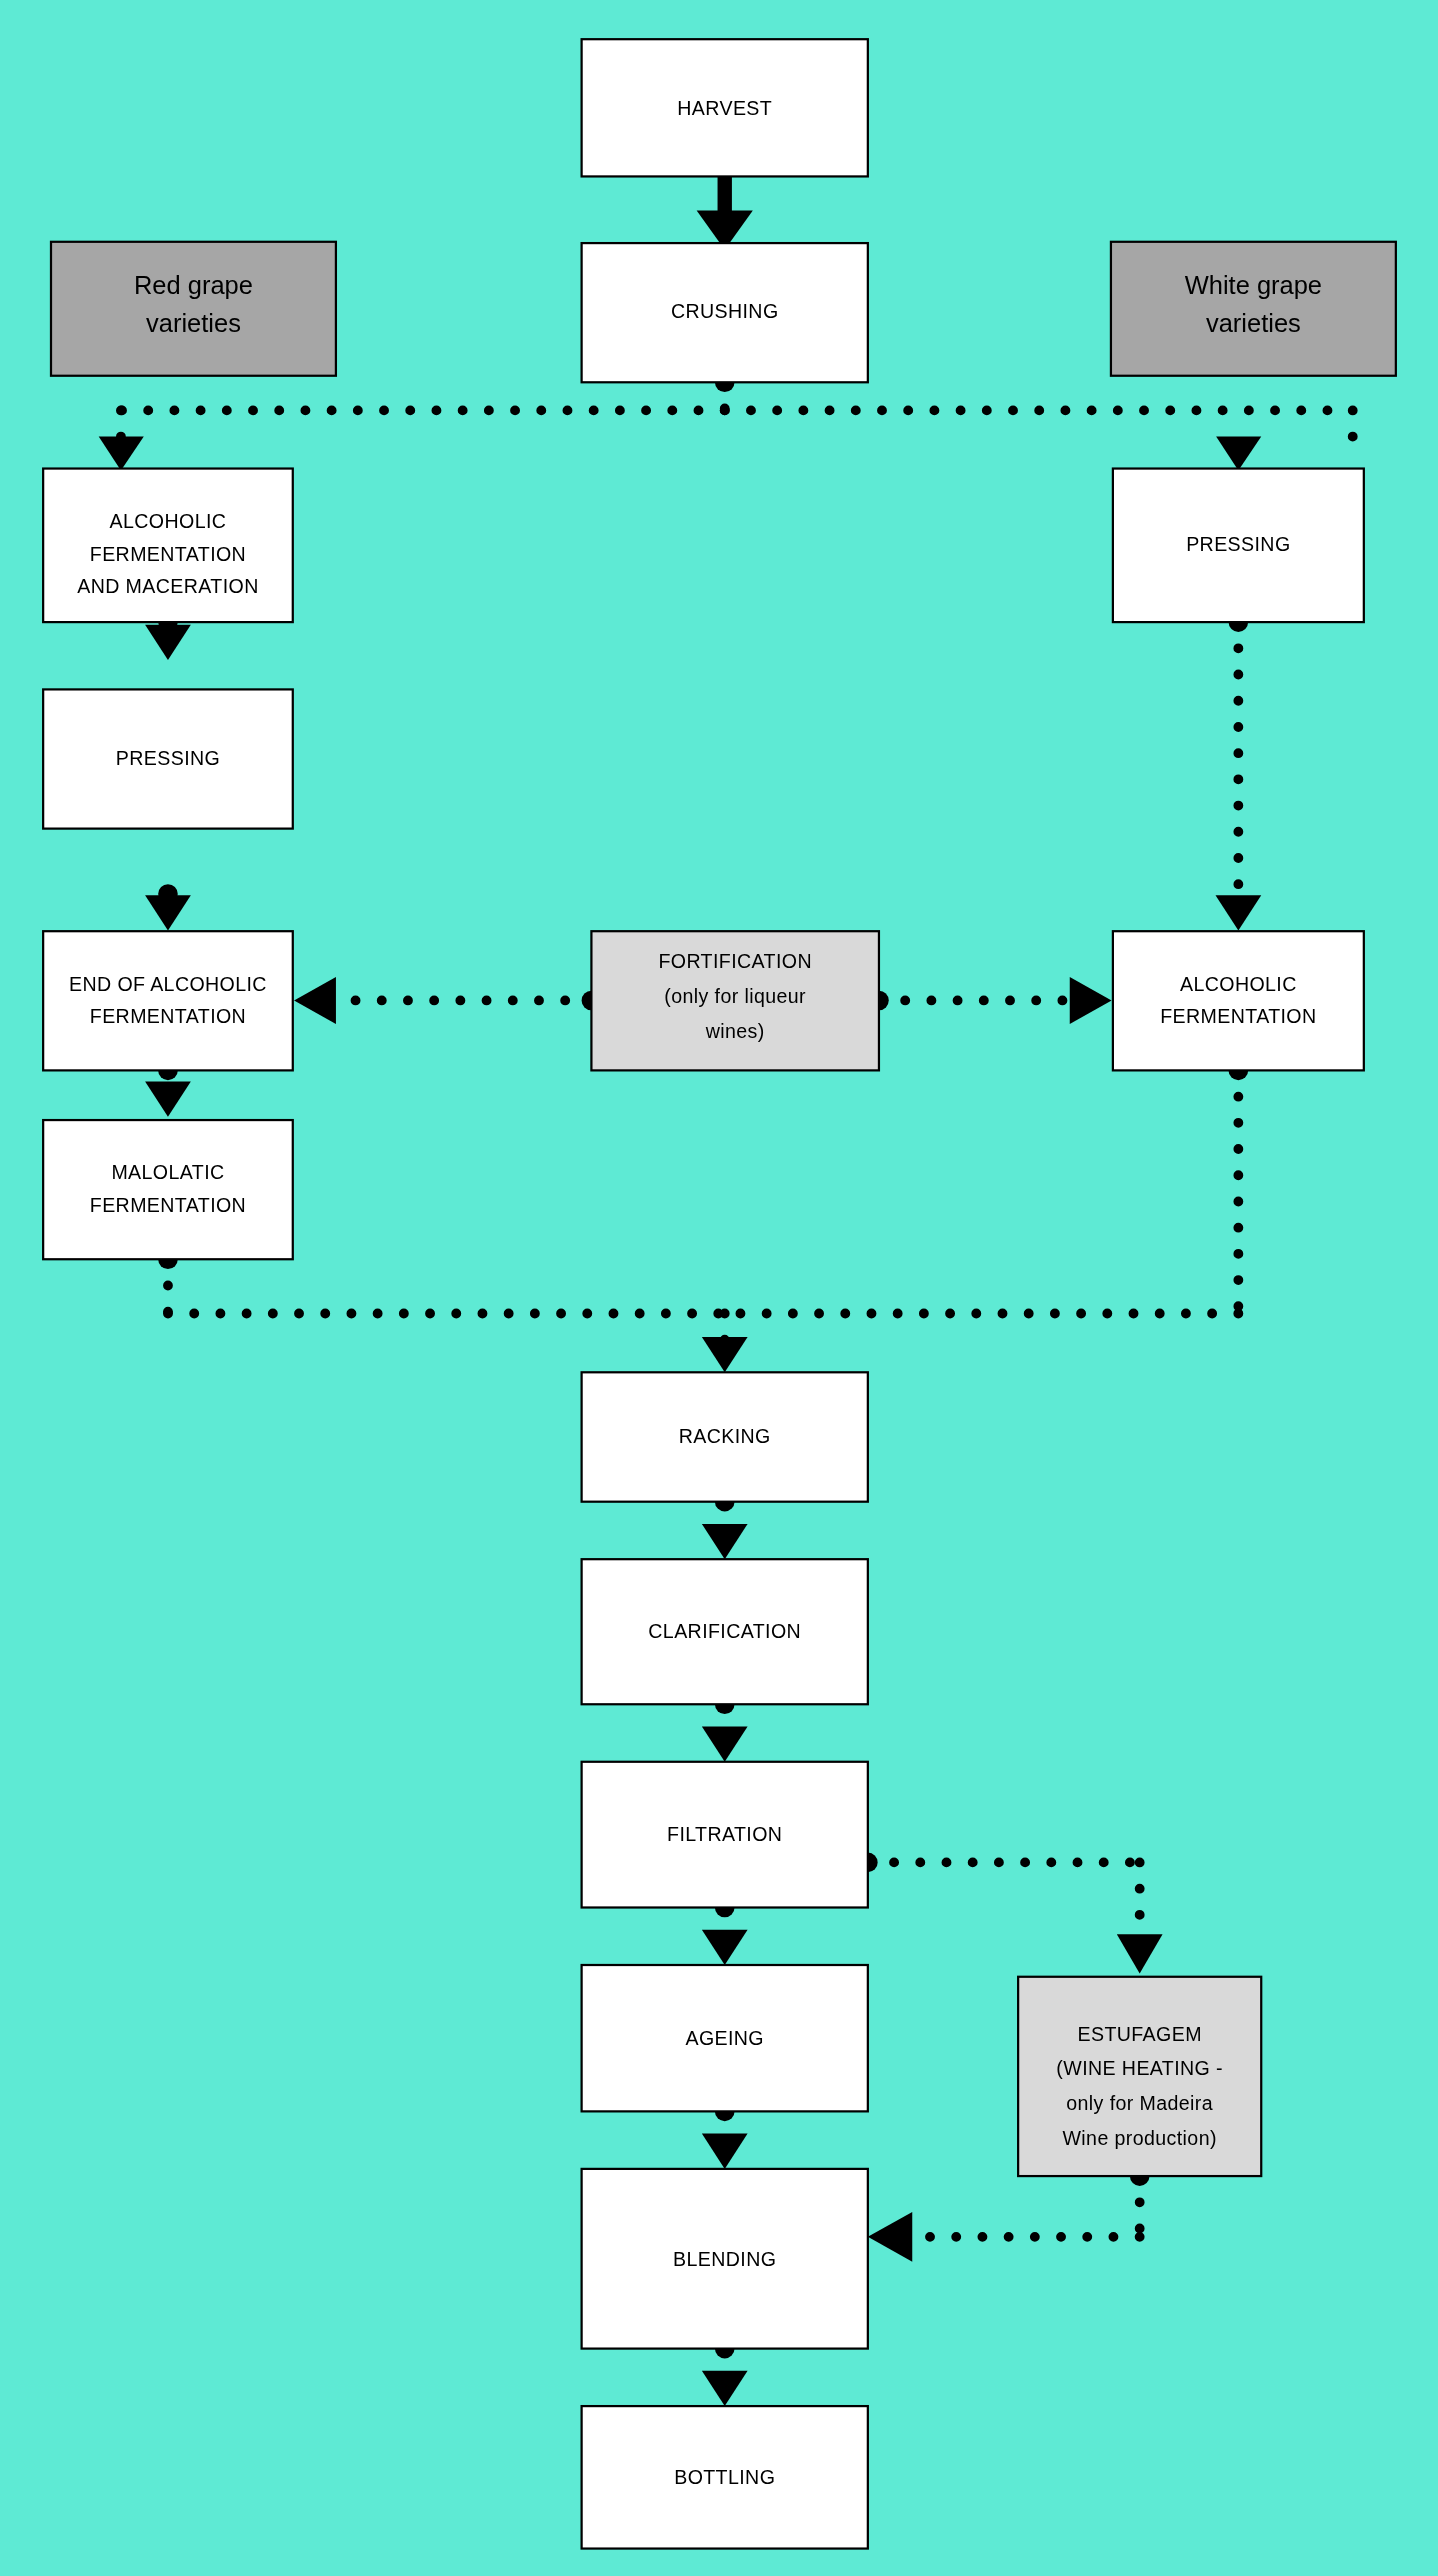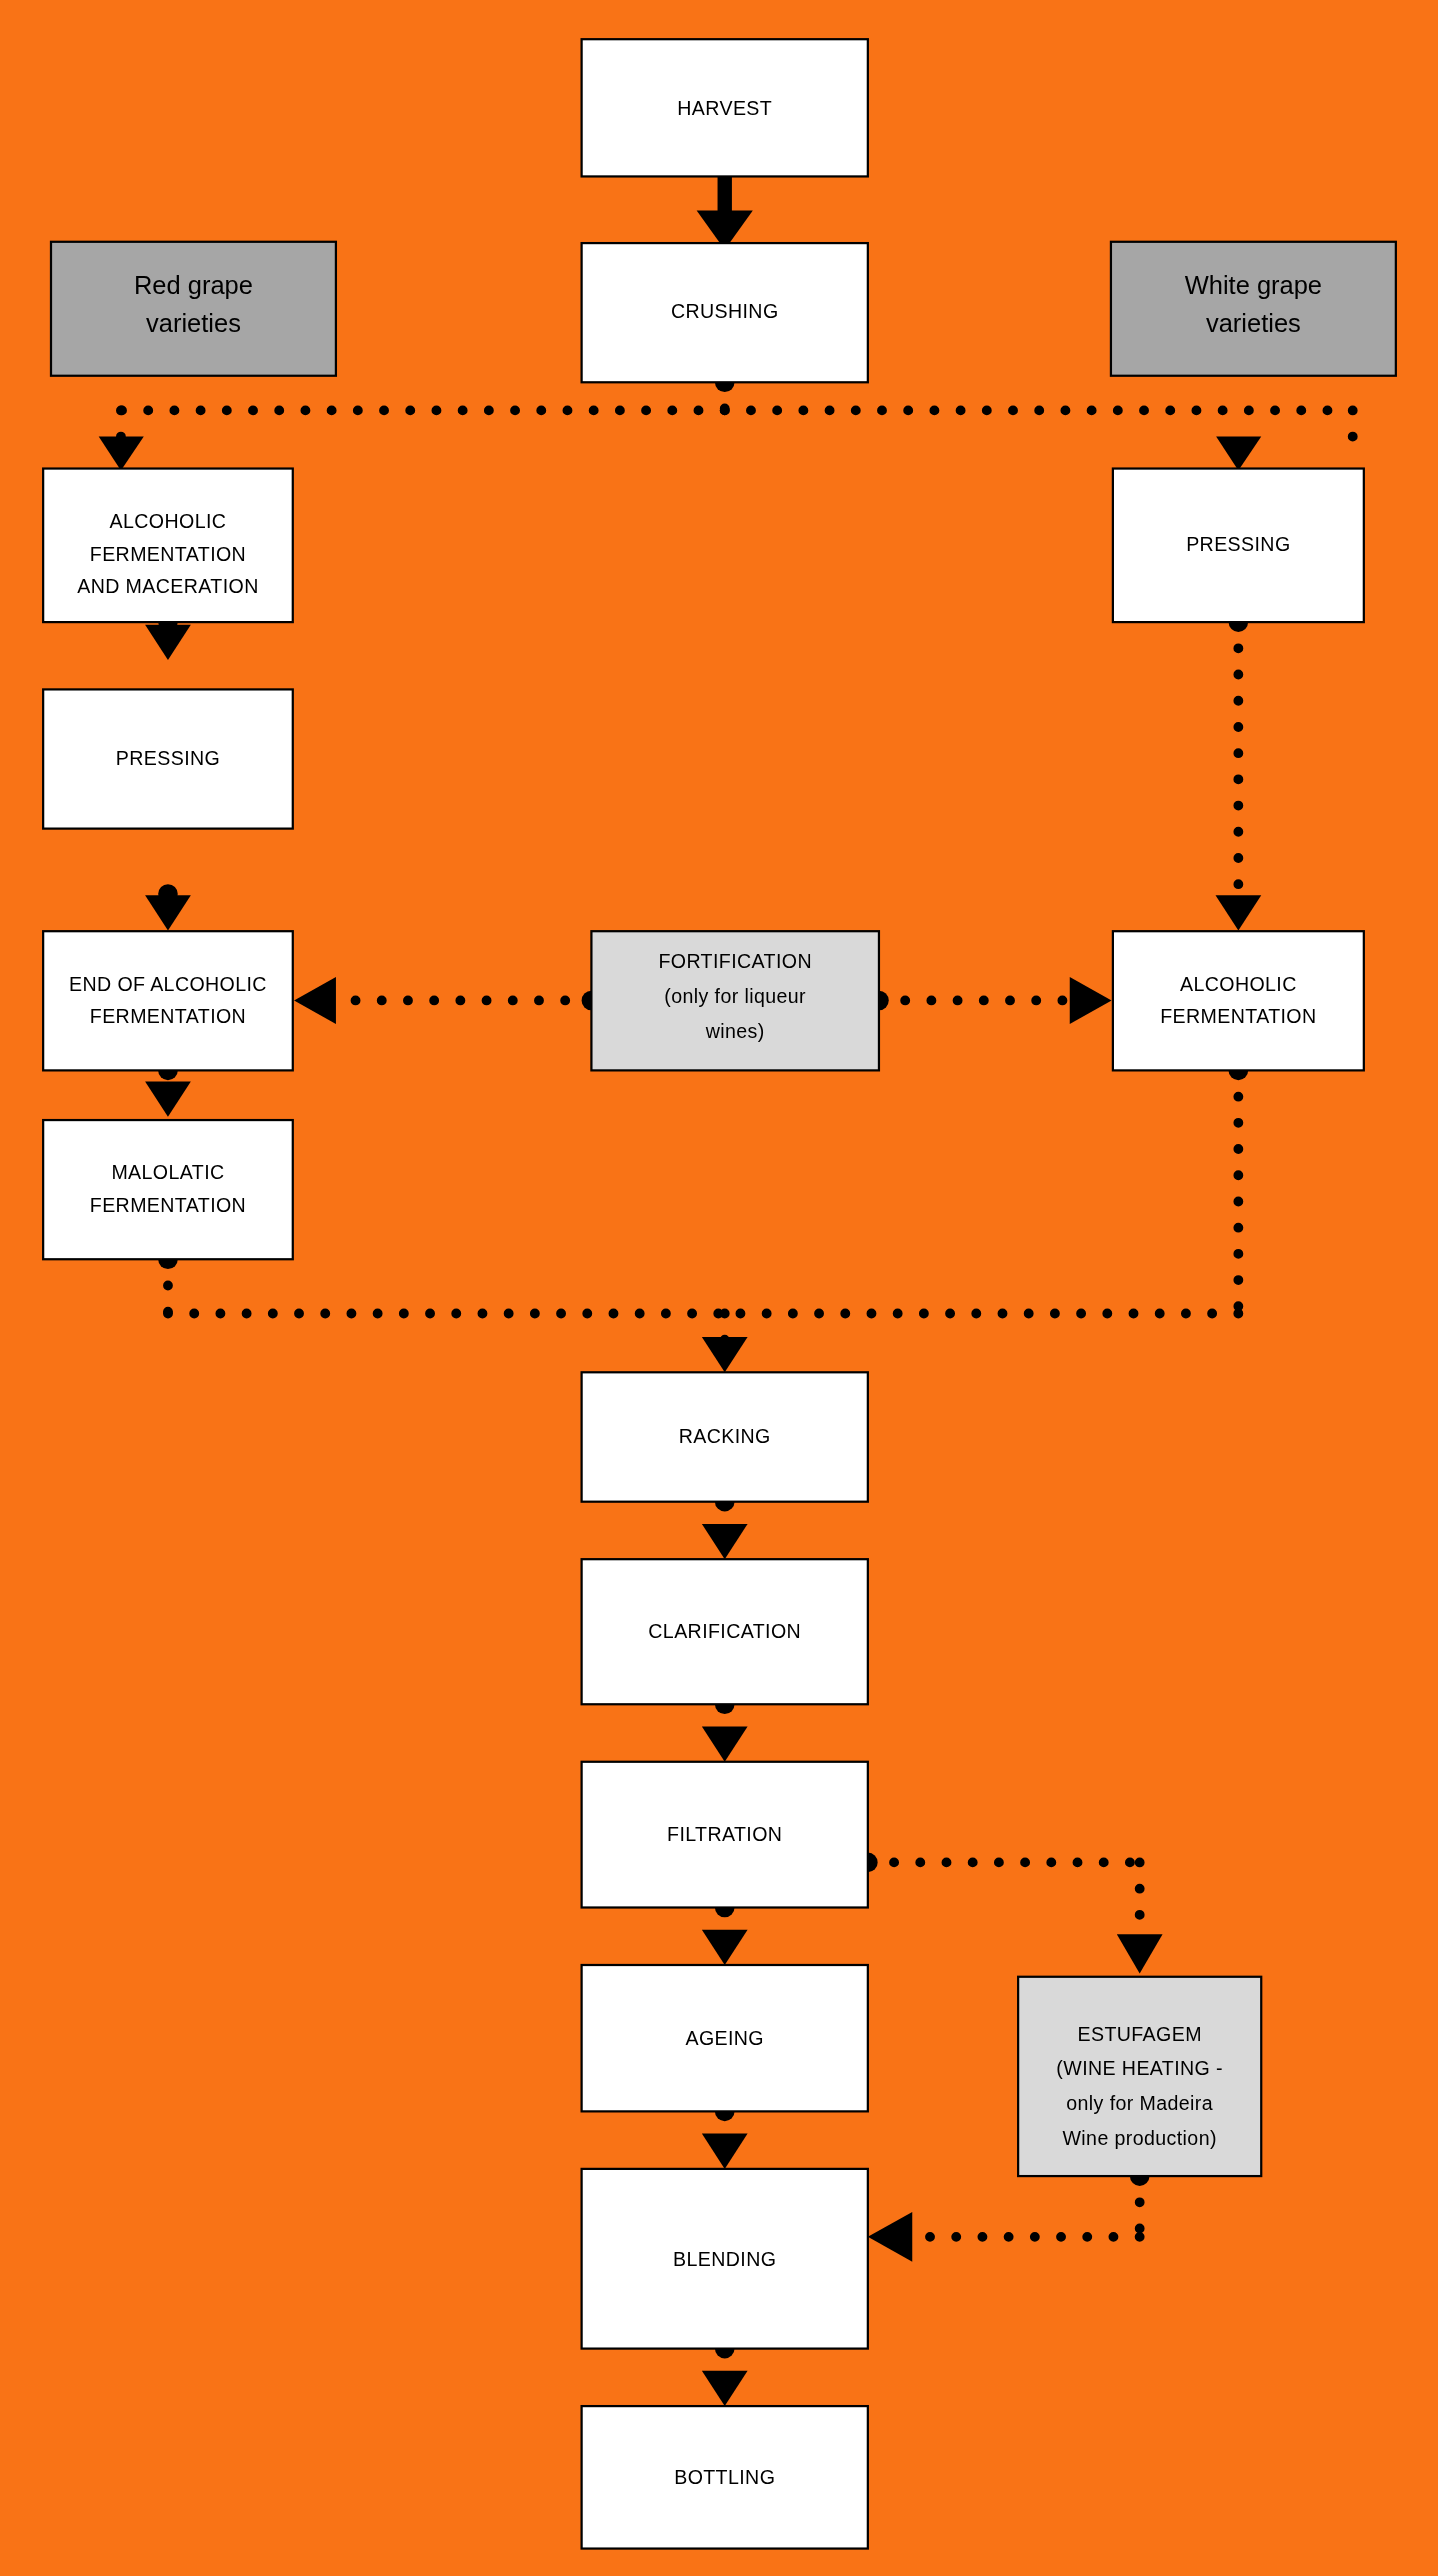--- a/index.html
+++ b/index.html
@@ -7,21 +7,21 @@
     padding: 0;
     background: #ffffff;
   }
   body {
     font-family: "Liberation Sans", sans-serif;
   }
   #diagram-root {
     position: relative;
     width: 1439px;
     height: 2576px;
-    background: #f97316;
+    background: #5eead4;
     overflow: hidden;
   }
   svg#flow {
     position: absolute;
     top: 0;
     left: 0;
     width: 1439px;
     height: 2576px;
     display: block;
   }

